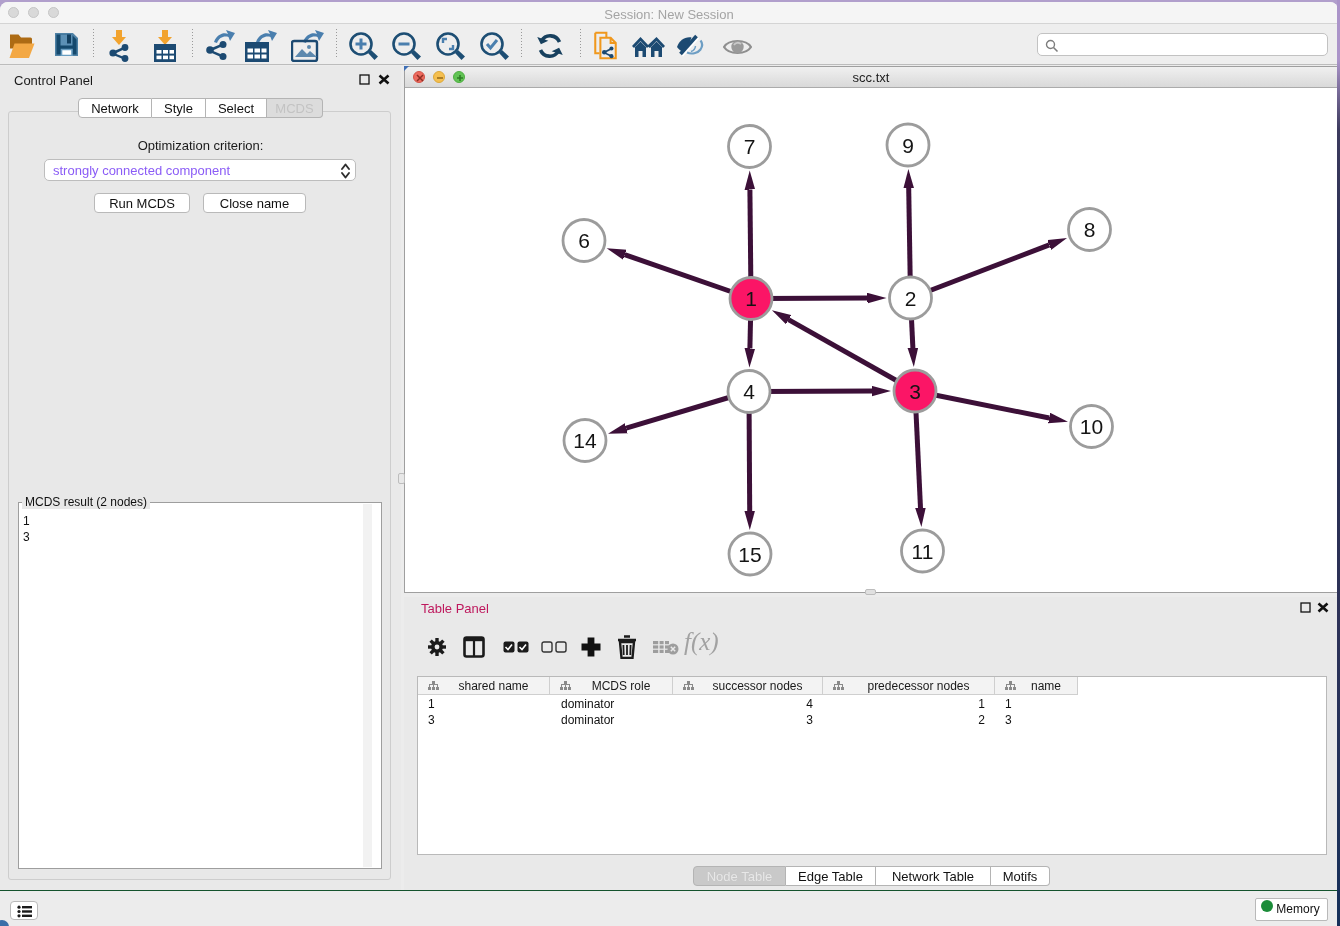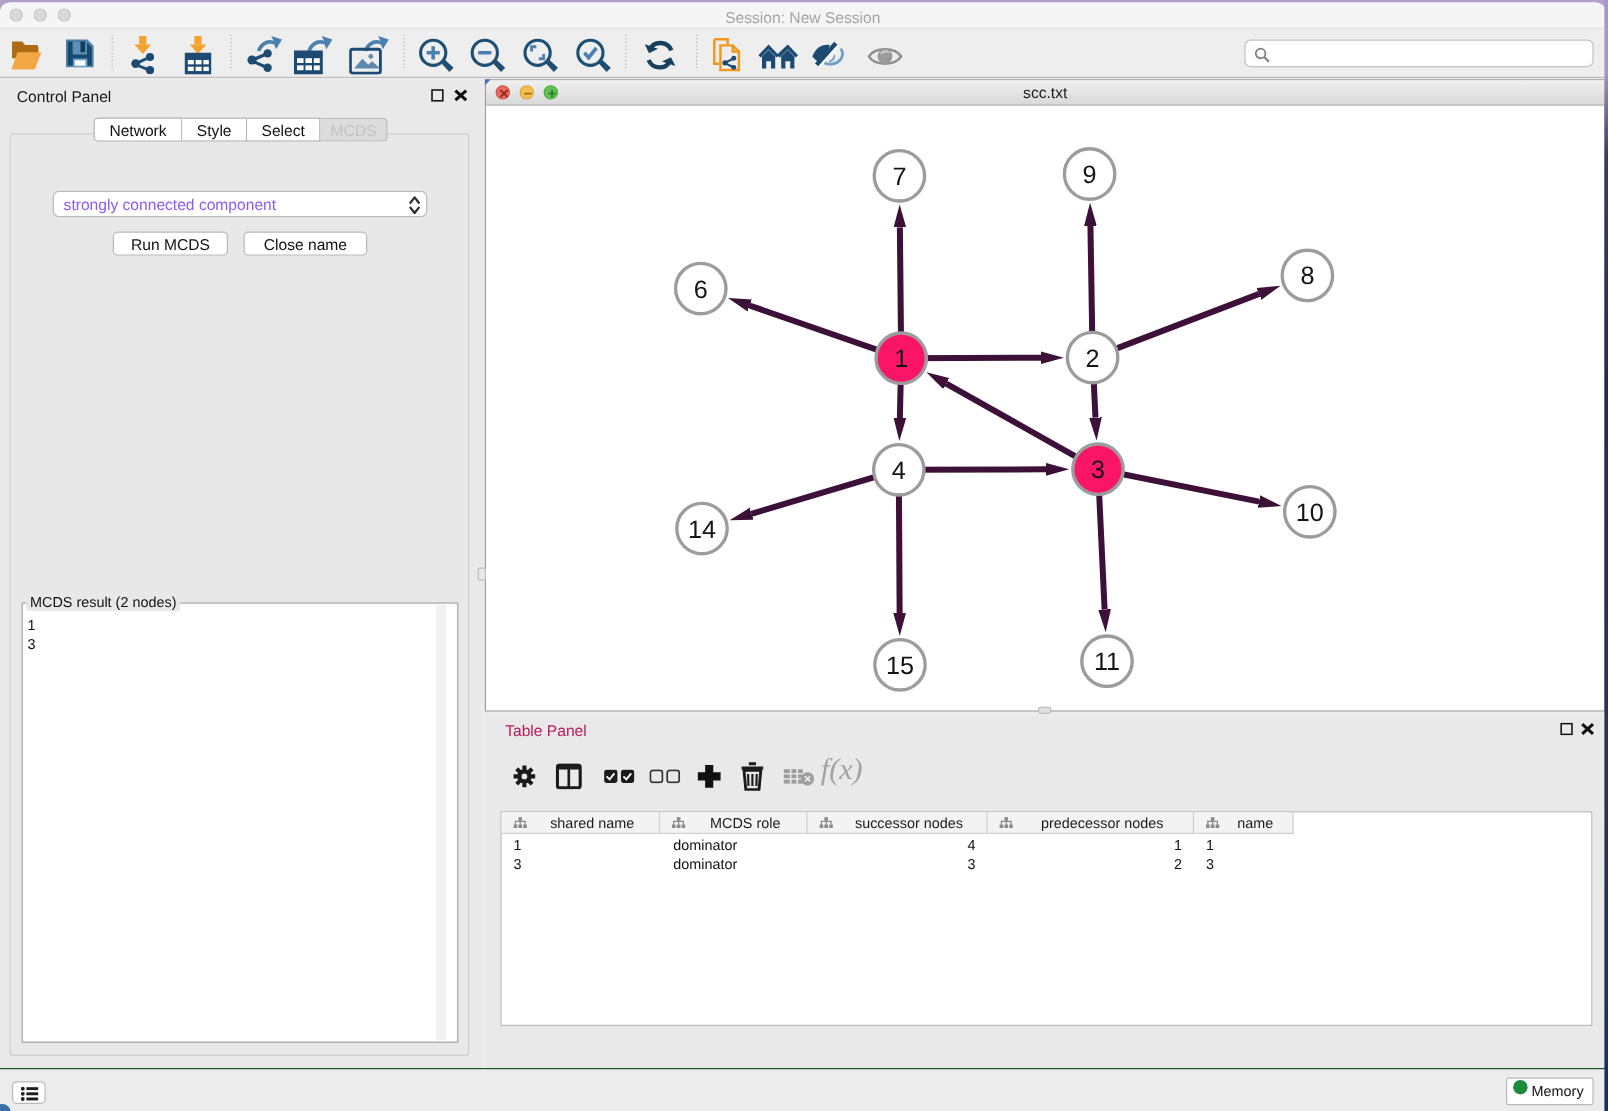--- a/index.html
+++ b/index.html
@@ -213,20 +213,21 @@
       <div class="tab" style="width:61px;">Select</div>
       <div class="tab last sel" style="width:56px;">MCDS</div>
     </div>
     <div id="cpbox"></div>
     <svg class="abs" style="left:359px;top:8px;" width="11" height="11" viewBox="0 0 11 11">
       <rect x="1" y="1" width="9" height="9" fill="none" stroke="#111" stroke-width="1.3"></rect>
     </svg>
     <svg class="abs" style="left:378px;top:8px;" width="12" height="11" viewBox="0 0 12 11">
       <path d="M1.5 1.5 L10.5 9.5 M10.5 1.5 L1.5 9.5" stroke="#111" stroke-width="2.6"></path>
     </svg>
+    <div class="abs" style="left:0;top:72px;width:401px;text-align:center;font-size:13px;color:#1a1a1a;">Optimization criterion:</div>
     <div class="abs" style="left:44px;top:93px;width:312px;height:22px;background:#fff;border:1px solid #bdbdbd;border-radius:5px;">
       <div class="abs" style="left:8px;top:3px;font-size:13px;color:#8b5cf6;">strongly connected component</div>
       <svg class="abs" style="right:4px;top:3px;" width="11" height="16" viewBox="0 0 11 16">
         <path d="M2 6 L5.5 1.5 L9 6" fill="none" stroke="#2e2e2e" stroke-width="1.9" stroke-linejoin="round" stroke-linecap="round"></path>
         <path d="M2 10 L5.5 14.5 L9 10" fill="none" stroke="#2e2e2e" stroke-width="1.9" stroke-linejoin="round" stroke-linecap="round"></path>
       </svg>
     </div>
     <div class="btn abs" style="left:94px;top:127px;width:96px;height:20px;line-height:19px;">Run MCDS</div>
     <div class="btn abs" style="left:203px;top:127px;width:103px;height:20px;line-height:19px;">Close name</div>
     <div class="abs" style="left:18px;top:436px;width:364px;height:367px;background:#fff;border:1px solid #9e9e9e;"></div>
@@ -397,20 +398,26 @@
         <span class="abs" style="left:587px;">1</span>
       </div>
       <div class="trow" style="top:35px;">
         <span class="abs" style="left:10px;">3</span>
         <span class="abs" style="left:143px;">dominator</span>
         <span class="abs" style="left:255px;width:140px;text-align:right;">3</span>
         <span class="abs" style="left:405px;width:162px;text-align:right;">2</span>
         <span class="abs" style="left:587px;">3</span>
       </div>
     </div>
+    <div class="tabrow" style="left:289px;top:269px;">
+      <div class="tab first sel2" style="width:93px;">Node Table</div>
+      <div class="tab" style="width:90px;">Edge Table</div>
+      <div class="tab" style="width:115px;">Network Table</div>
+      <div class="tab last" style="width:59px;">Motifs</div>
+    </div>
   </div>
   <div id="statusbar">
     <div class="btn abs" style="left:10px;top:10px;width:28px;height:19px;">
       <svg style="margin-top:3px;" width="15" height="13" viewBox="0 0 15 13">
         <g fill="#1b1b1b">
           <circle cx="2" cy="2.2" r="1.6"></circle>
           <circle cx="2" cy="6.5" r="1.6"></circle>
           <circle cx="2" cy="10.8" r="1.6"></circle>
         <rect x="5" y="1" width="10" height="2.4"></rect>
           <rect x="5" y="5.3" width="10" height="2.4"></rect>

